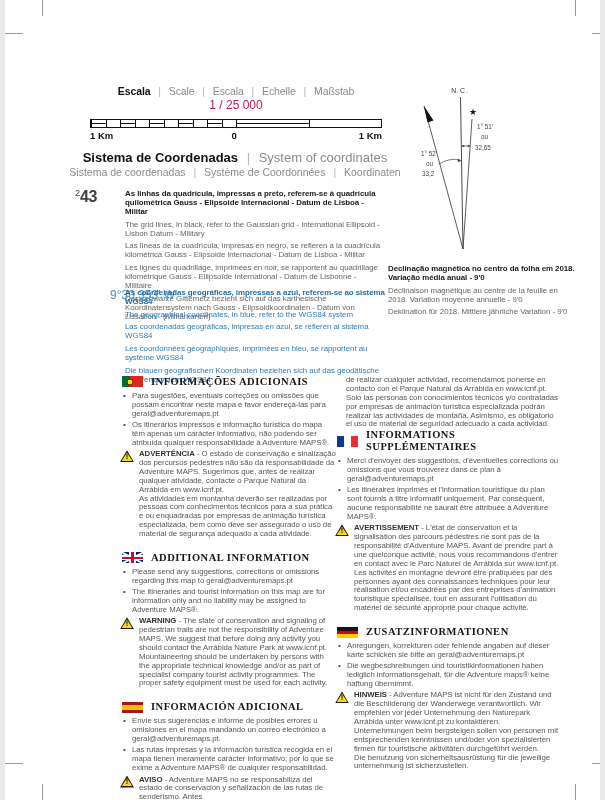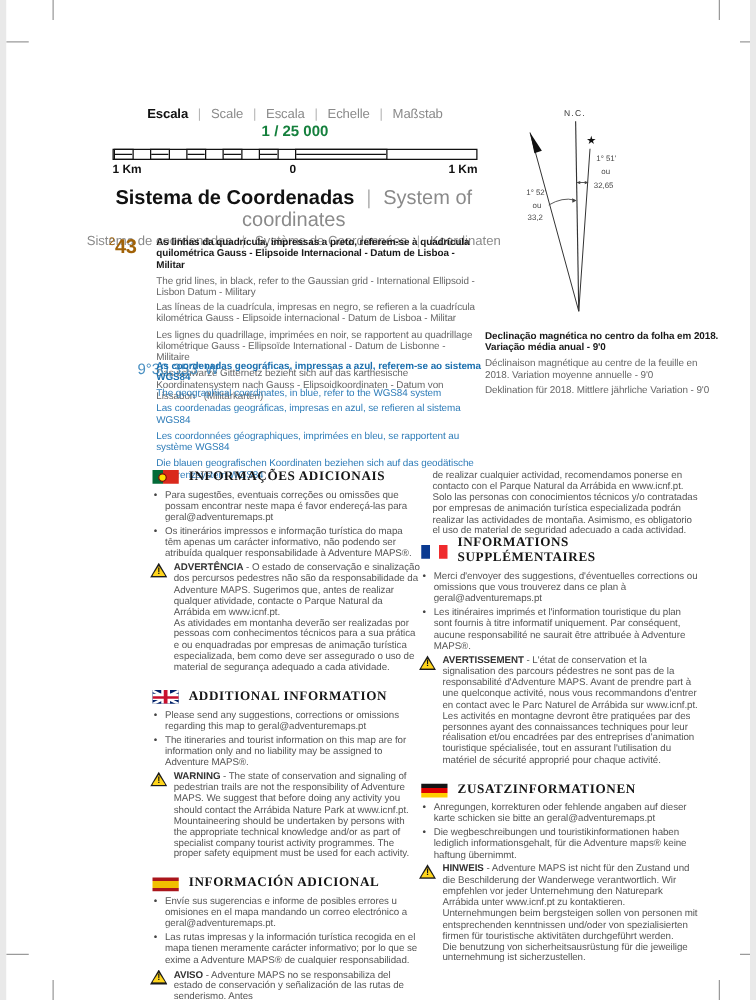--- a/index.html
+++ b/index.html
@@ -11,44 +11,44 @@
   
   .crop { position:absolute; background:#9a9a9a; }
   .crop.v { width:1px; height:16px; }
   .crop.h { width:18px; height:1px; }
 
   
   .scale-block { position:absolute; left:85px; top:85px; width:292px; text-align:center; }
   .lang-line { font-size:10.5px; color:#8a8a8a; letter-spacing:-0.1px; }
   .lang-line .b { color:#111; font-weight:700; }
   .lang-line .sep { color:#b5b5b5; margin:0 5px; }
-  .ratio { font-size:12px; font-weight:700; color:#15803d; margin-top:1px; }
+  .ratio { font-size:12px; font-weight:400; color:#be185d; margin-top:1px; }
   .bar { margin-top:7px; height:7px; border:1px solid #111; display:flex; background:#fff; }
   .bar .half { display:flex; width:50%; }
   .bar .cell { flex:1; }
   .bar .cell.f {
     border:1px solid #111; margin:-1px 0;
     background-image:linear-gradient(#111,#111);
     background-size:100% 1px; background-position:center; background-repeat:no-repeat;
   }
   .bar-labels { position:relative; height:12px; margin-top:2px; font-size:9.5px; font-weight:700; color:#111; }
   .bar-labels .bl-left { position:absolute; left:0; }
   .bar-labels .bl-zero { position:absolute; left:48.5%; }
   .bar-labels .bl-right { position:absolute; right:0; }
 
   
   .coord-titles { position:absolute; left:60px; top:150px; width:340px; text-align:center; }
-  .coord-titles .l1 { font-size:16px; color:#8a8a8a; }
+  .coord-titles .l1 { font-size:13px; color:#8a8a8a; }
   .coord-titles .l1 .b { color:#111; font-weight:700; }
   .coord-titles .sep { color:#b5b5b5; margin:0 5px; }
   .coord-titles .l2 { font-size:10.5px; color:#8a8a8a; margin-top:1px; }
 
   
   .small { font-size:7.9px; line-height:1.15; letter-spacing:-0.05px; }
-  .grid-label { position:absolute; left:82px; top:188px; color:#a16207; }
+  .grid-label { position:absolute; left:70px; top:188px; color:#404040; }
   .grid-label .sup { font-size:9px; vertical-align:6px; font-weight:400; }
   .grid-label .num { font-size:16px; font-weight:700; letter-spacing:-0.3px; }
   .grid-texts { position:absolute; left:120px; top:189px; width:260px; }
   .grid-texts p, .wgs-texts p, .decl-texts p { margin:0 0 3.5px 0; }
   .pb { color:#1a1a1a; font-weight:700; }
   .pg { color:#666; }
   .wgs-label { position:absolute; left:60px; top:288px; font-size:12px; color:#4a90c2;padding-left:45px; }
   .wgs-texts { position:absolute; left:120px; top:288px; width:262px; color:#2e7cb8; }
   .wgs-texts .pb { color:#1b6fae; }
 

